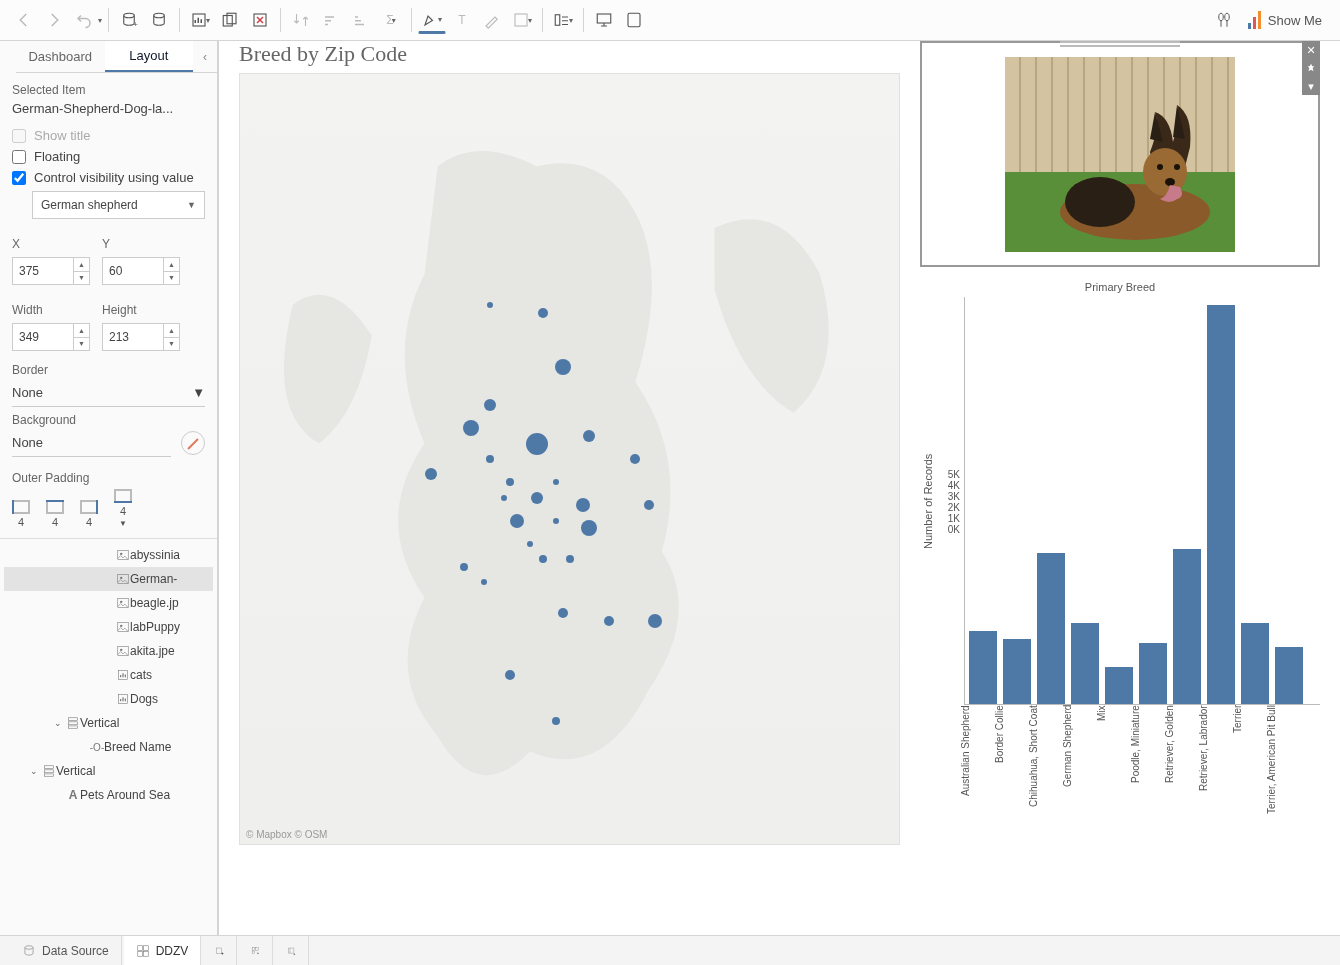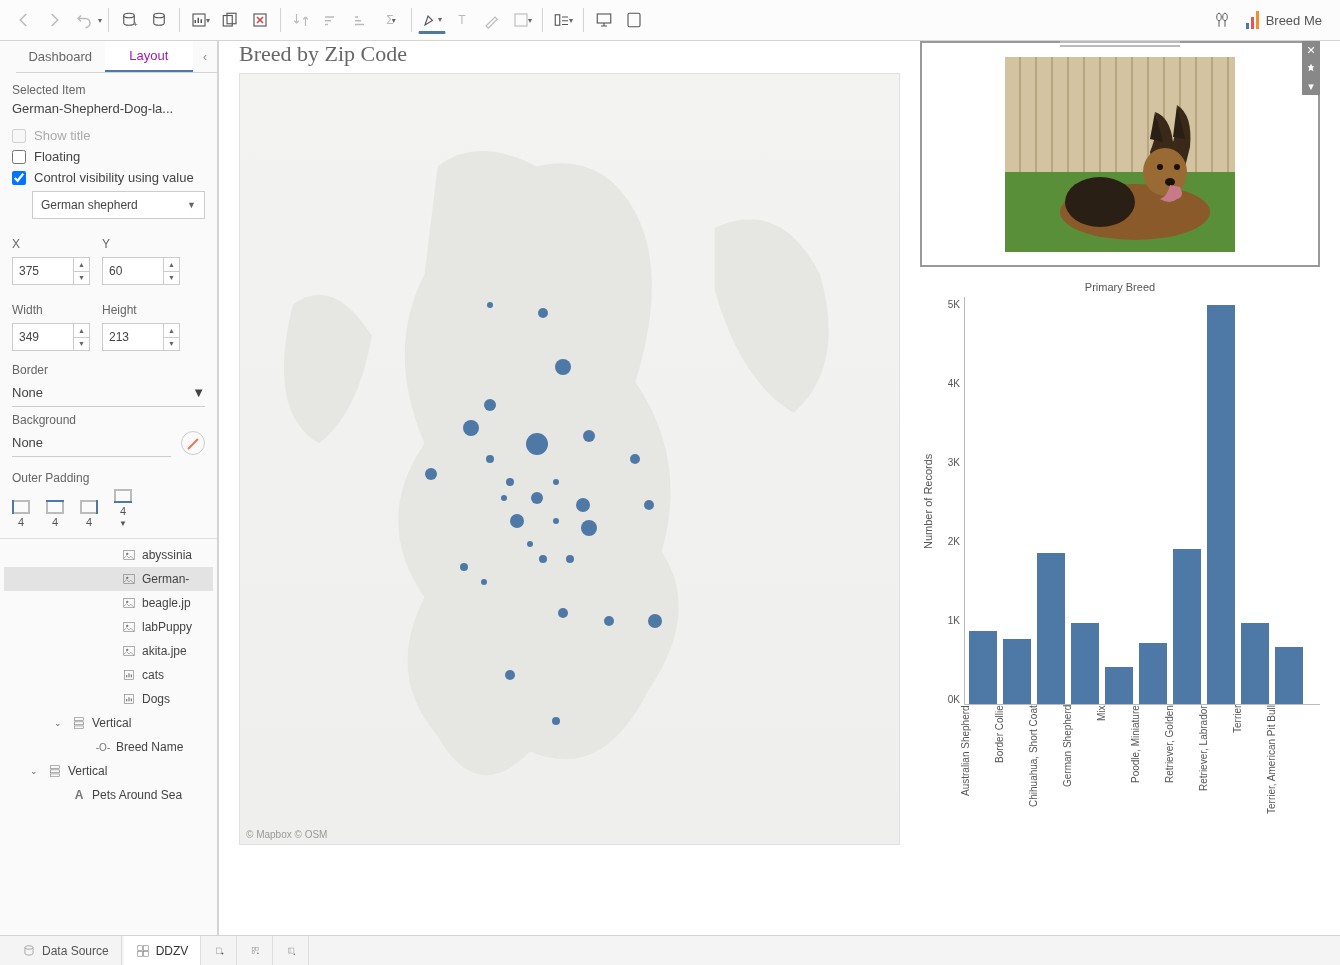--- a/index.html
+++ b/index.html
@@ -44,21 +44,21 @@
   width: 218px;
   border-right: 1px solid #d4d4d4;
   background: #fafafa;
   display: flex; flex-direction: column;
 }
 .tabs { display: flex; border-bottom: 1px solid #d4d4d4; height: 32px; margin-left: 16px; }
 .tab {
   flex: 1; display: flex; align-items: center; justify-content: center;
   font-size: 13px; color: #666; cursor: pointer;
 }
-.tab.active { background: #fff; color: #a21caf; border-bottom: 2px solid #4e79a7; }
+.tab.active { background: #fff; color: #0f172a; border-bottom: 2px solid #4e79a7; }
 .tab-carat { width: 24px; display: flex; align-items: center; justify-content: center; color: #888; cursor: pointer; }
 
 .panel { padding: 10px 12px; overflow-y: auto; flex: 0 0 auto; }
 .panel-label { color: #666; font-size: 12px; margin-bottom: 4px; }
 .panel-value { color: #444; font-size: 13px; margin-bottom: 12px; white-space: nowrap; overflow: hidden; text-overflow: ellipsis; }
 .chk-row { display: flex; align-items: center; gap: 8px; margin: 6px 0; font-size: 13px; color: #444; }
 .chk-row input { width: 14px; height: 14px; }
 .chk-row.dim { color: #aaa; }
 
 .dd {
@@ -90,21 +90,21 @@
 .pad .box { width:18px; height:14px; border:2px solid #bbb; position:relative; }
 .pad .box.left::before { content:""; position:absolute; left:-2px; top:-2px; bottom:-2px; width:2px; background:#4e79a7; }
 .pad .box.top::before { content:""; position:absolute; left:-2px; right:-2px; top:-2px; height:2px; background:#4e79a7; }
 .pad .box.right::before { content:""; position:absolute; right:-2px; top:-2px; bottom:-2px; width:2px; background:#4e79a7; }
 .pad .box.bottom::before { content:""; position:absolute; left:-2px; right:-2px; bottom:-2px; height:2px; background:#4e79a7; }
 
 .tree {
   flex:1; overflow:auto; border-top:1px solid #ddd; padding:4px 4px 8px 4px;
 }
 .tree-row {
-  display:flex; align-items:center; gap:6px; height:24px;
+  display:flex; align-items:center; height:24px;
   padding:0 6px 0 100px; font-size:12px; color:#444; white-space:nowrap; overflow:hidden;
   cursor:pointer;
 }
 .tree-row.sel { background:#e3e3e3; }
 .tree-row .ico { width:14px; height:14px; display:flex; align-items:center; justify-content:center; color:#777; }
 .tree-row.lvl1 { padding-left: 50px; }
 .tree-row.lvl0 { padding-left: 26px; }
 .tree-row.lvlA { padding-left: 74px; }
 .tree-row .chev2 { width:12px; font-size:9px; color:#666; }
 
@@ -158,21 +158,21 @@
 
 .chart-area { flex:1; display:flex; flex-direction:column; margin-top:10px; overflow:hidden; }
 .chart-area .sheet-title { margin-bottom:0px; }
 .axis-title-x { text-align:center; font-size:11px; color:#555; margin:4px 0; }
 .chart-row { display:flex; flex:1; min-height:0; }
 .y-axis-label {
   writing-mode: vertical-rl; transform:rotate(180deg);
   font-size:11px; color:#555; text-align:center; padding:0 2px;
 }
 .y-ticks {
-  width:28px; display:flex; flex-direction:column; justify-content:space-between;
+  width:28px; display:flex; flex-direction:column; justify-content:center;
   font-size:10px; color:#555; text-align:right; padding:2px 4px 0 0;
 }
 .bars-wrap { flex:1; display:flex; align-items:flex-end; gap:6px; border-left:1px solid #bbb; border-bottom:1px solid #bbb; padding:0 4px; position:relative; }
 .bar { width:28px; background:#4e79a7; }
 .x-labels { display:flex; margin-left:40px; }
 .x-labels .xl {
   width:34px; font-size:10px; color:#555; text-align:right;
   writing-mode:vertical-rl; transform:rotate(180deg); padding:4px 0 0 0;
   height:140px; overflow:hidden;
 }
@@ -304,21 +304,21 @@
       <svg viewBox="0 0 24 24">
         <path d="M8 3C6 3 5 5 5 8s1 5 3 5 3-2 3-5-1-5-3-5zM16 3c-2 0-3 2-3 5s1 5 3 5 3-2 3-5-1-5-3-5zM8 13v8M16 13v8" stroke="currentColor" stroke-width="1.3" fill="none"></path>
       </svg>
     </div>
   <div class="showme-btn">
     <span class="showme-sw"><svg viewBox="0 0 14 18">
           <rect x="0" y="12" width="3" height="6" fill="#4e79a7"></rect>
           <rect x="5" y="6" width="3" height="12" fill="#e15759"></rect>
           <rect x="10" y="0" width="3" height="18" fill="#f28e2b"></rect>
         </svg></span>
-    <span>Breed Me</span>
+    <span>Show Me</span>
   </div>
 </div>
 
 <div class="main">
 
   <div class="side">
     <div class="tabs">
       <div class="tab">Dashboard</div>
       <div class="tab active">Layout</div>
       <div class="tab-carat">‹</div>

